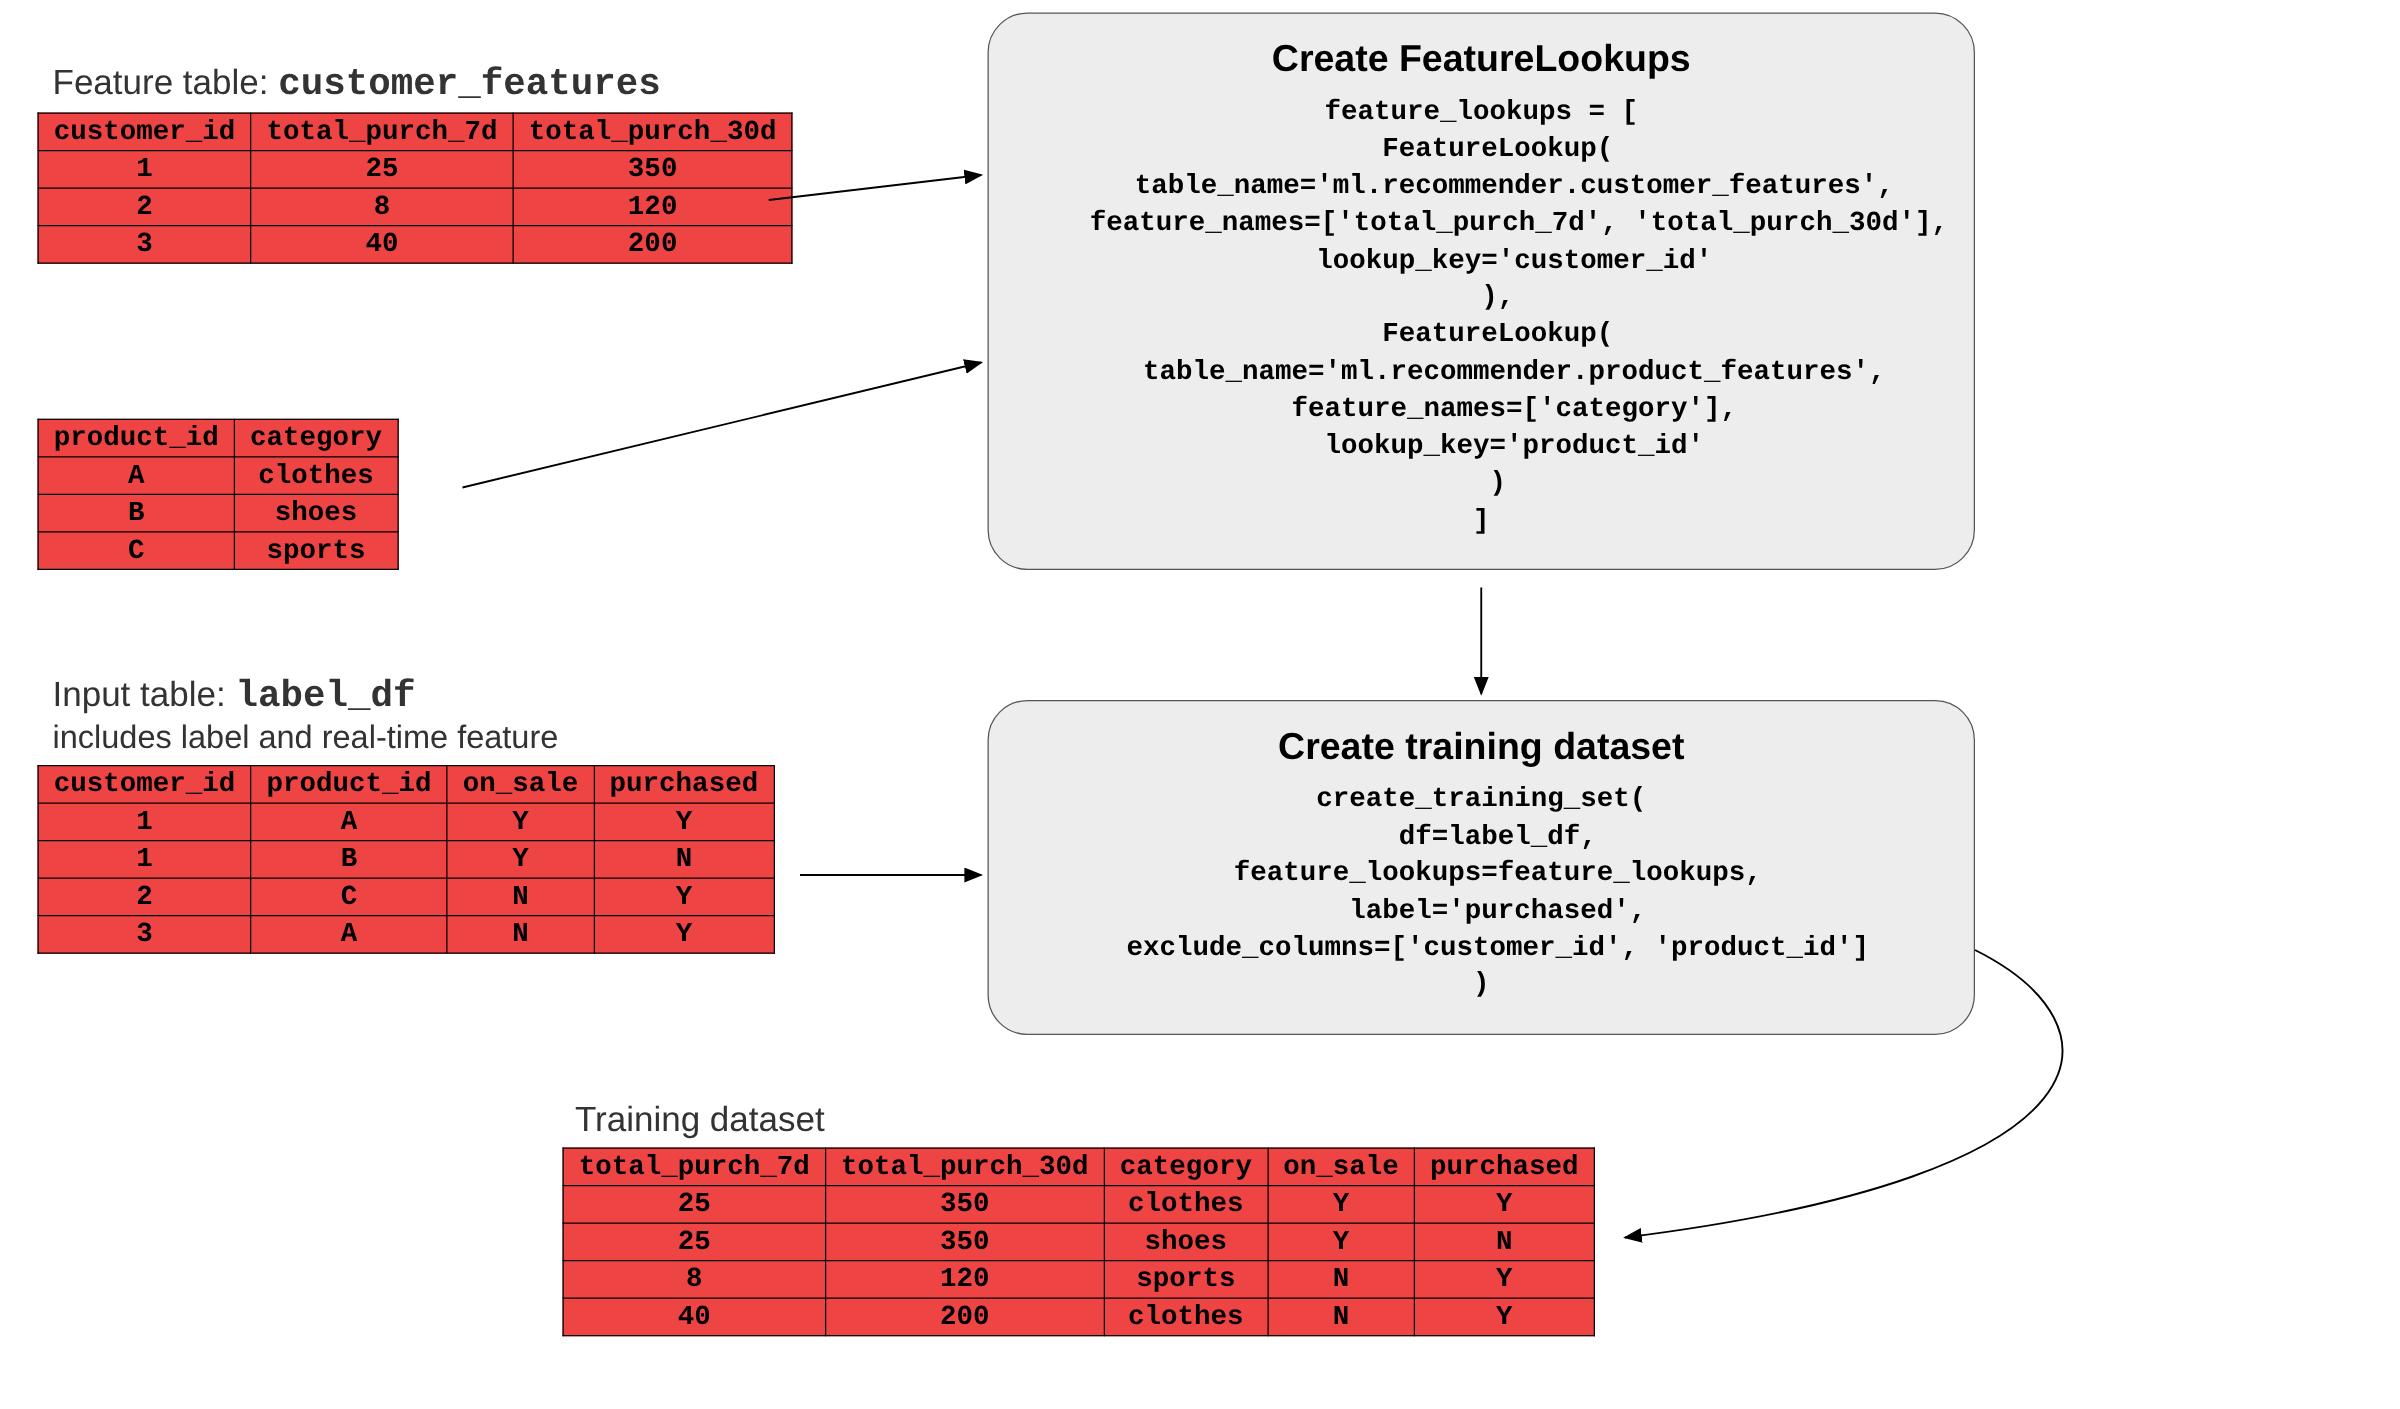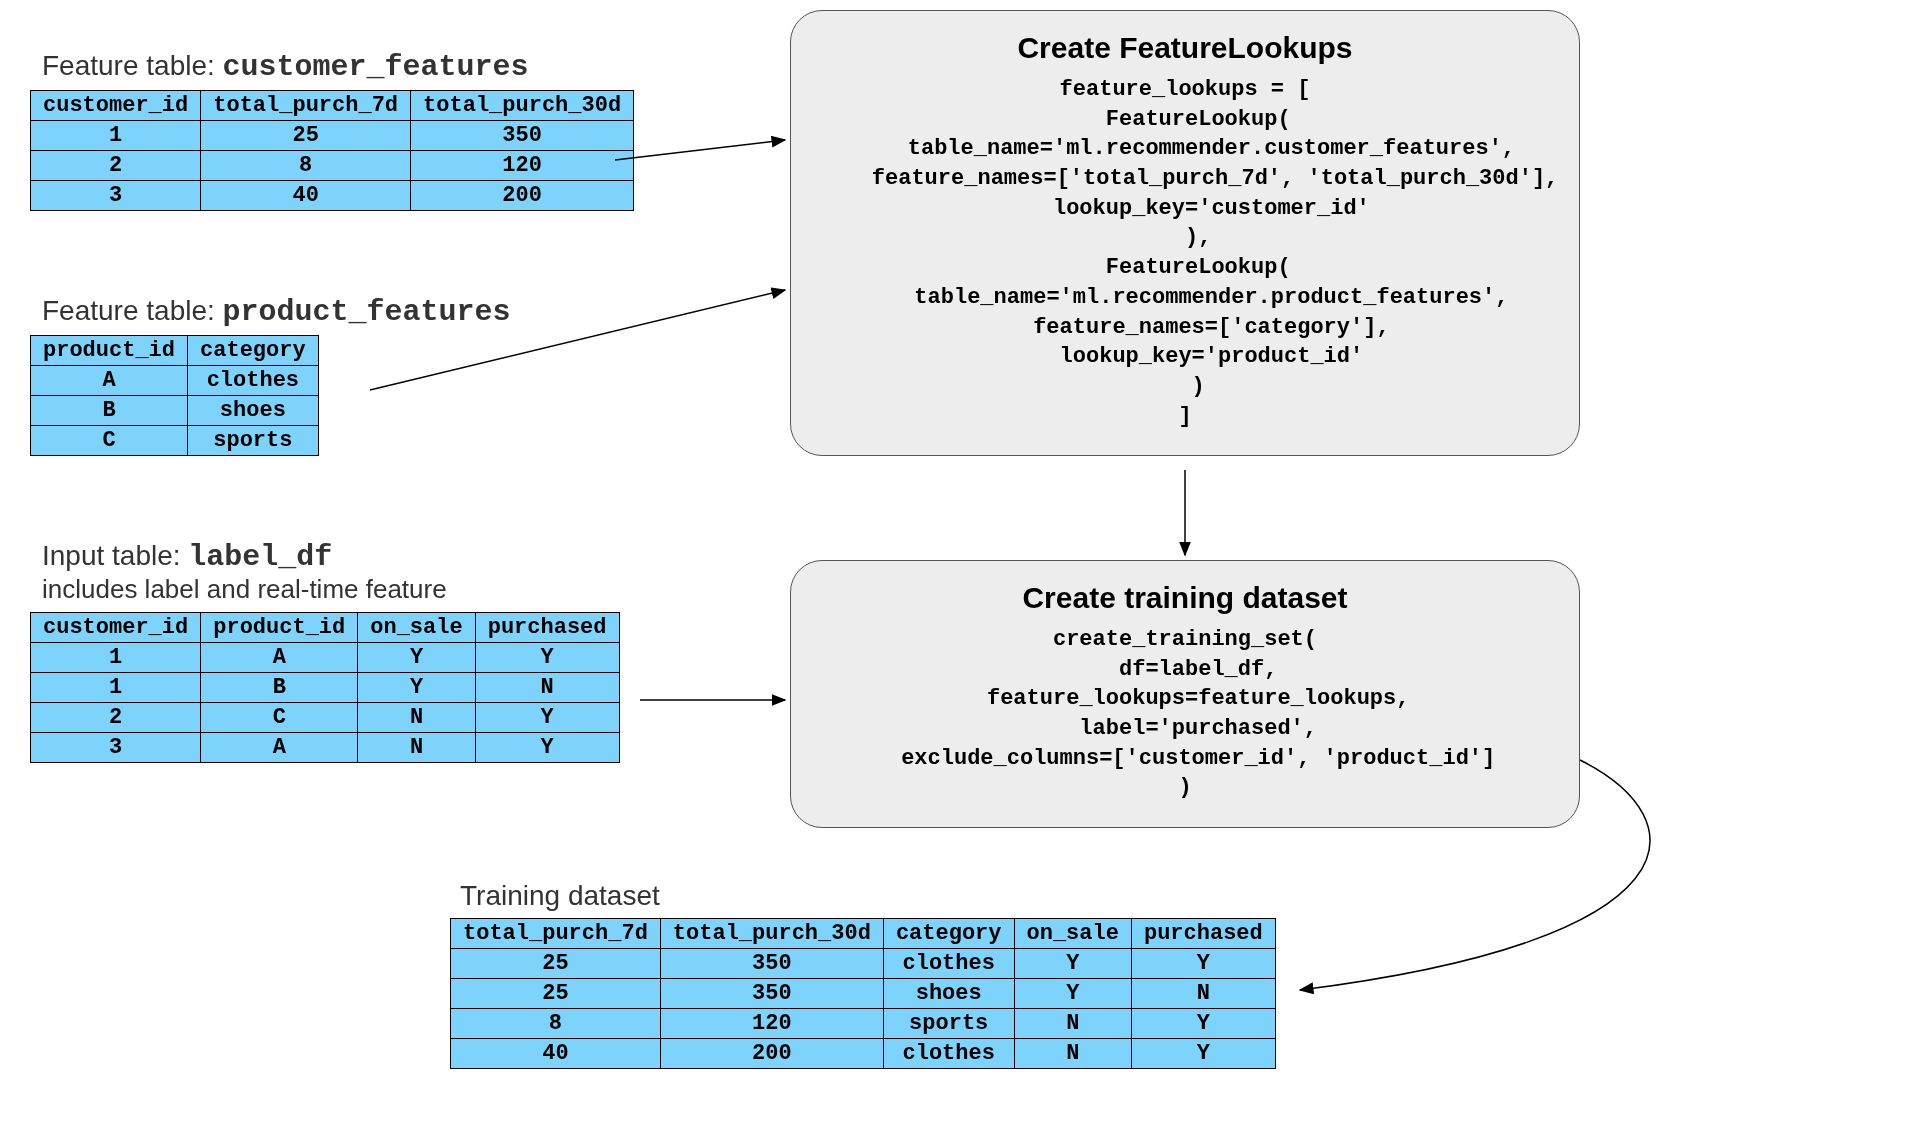--- a/index.html
+++ b/index.html
@@ -26,21 +26,21 @@
     font-weight: bold;
     font-size: 30px;
   }
   .subcaption {
     font-size: 26px;
     color: #333;
   }
   table.data {
     position: absolute;
     border-collapse: collapse;
-    background: #7dd3fc;
+    background: #ef4444;
   }
   table.data th, table.data td {
     border: 1px solid #000;
     font-family: "Courier New", Courier, monospace;
     font-weight: bold;
     text-align: center;
     padding: 2px 12px;
     font-size: 22px;
     white-space: nowrap;
   }
@@ -108,23 +108,20 @@
         <td>120</td>
       </tr>
       <tr>
         <td>3</td>
         <td>40</td>
         <td>200</td>
       </tr>
     </tbody>
   </table>
 
-  <div class="caption" style="left:42px; top:295px;">
-    <span>Feature table: </span><span class="caption-mono">product_features</span>
-  </div>
 
   <table class="data" style="left:30px; top:335px;">
     <thead>
       <tr>
         <th>product_id</th>
         <th>category</th>
       </tr>
     </thead>
     <tbody>
       <tr>

